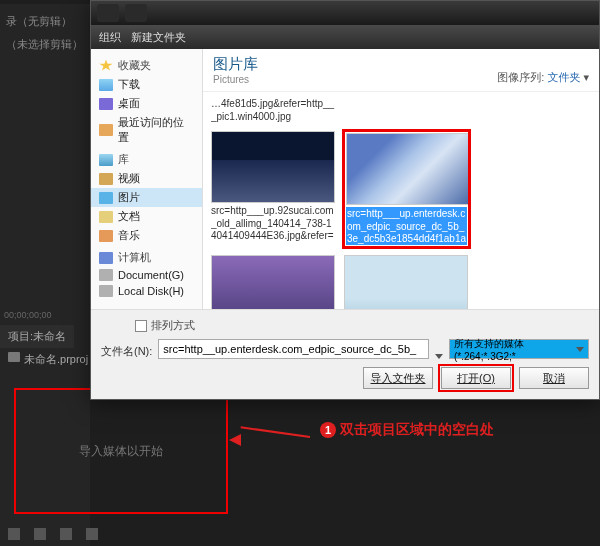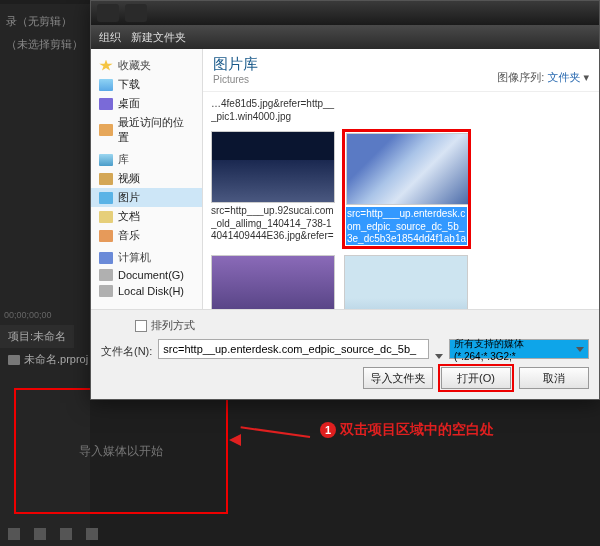--- a/index.html
+++ b/index.html
@@ -4,21 +4,21 @@
 <style>
 * { margin: 0; padding: 0; box-sizing: border-box; font-family: "Microsoft YaHei", Arial, sans-serif; }
 body { width: 600px; height: 546px; background: #1a1a1a; position: relative; overflow: hidden; font-size: 11px; }
 
 .editor-bg { position: absolute; inset: 0; background: #1e1e1e; }
 .editor-left { position: absolute; left: 0; top: 4px; width: 90px; height: 100%; background: #252525; color: #888; padding: 6px; }
 .editor-left .item { padding: 4px 0; font-size: 11px; }
 .timeline-label { position: absolute; left: 4px; top: 310px; color: #666; font-size: 9px; }
 .project-panel { position: absolute; left: 0; top: 325px; width: 100px; color: #aaa; font-size: 11px; }
 .project-tab { padding: 4px 8px; background: #2d2d2d; display: inline-block; }
-.project-row { padding: 4px 8px; display: flex; align-items: center; gap: 4px; }
+.project-row { padding: 4px 8px; display: flex; gap: 4px; }
 .folder-ico { width: 12px; height: 10px; background: #787878; border-radius: 1px; }
 
 .dropzone { position: absolute; left: 14px; top: 388px; width: 214px; height: 126px; border: 2px solid #e00; display: flex; align-items: center; justify-content: center; }
 .dropzone-text { color: #777; font-size: 12px; }
 
 .annotation { position: absolute; color: #e02020; font-weight: bold; display: flex; align-items: center; gap: 4px; }
 .anno-num { display: inline-flex; width: 16px; height: 16px; background: #e02020; color: #fff; border-radius: 50%; align-items: center; justify-content: center; font-size: 11px; }
 .anno1 { left: 320px; top: 421px; font-size: 14px; }
 .anno2 { left: 357px; top: 78px; font-size: 14px; }
 .anno3 { left: 407px; top: 324px; }
@@ -67,21 +67,21 @@
 .thumb.selected .tname { background: #3399ff; color: #fff; padding: 1px; }
 
 .dlg-bottom { border-top: 1px solid #ddd; background: #f0f0f0; padding: 6px 10px 10px; }
 .seq-row { display: flex; align-items: center; gap: 4px; padding: 2px 0 6px 34px; font-size: 11px; color: #444; }
 .chk { width: 12px; height: 12px; border: 1px solid #888; background: #fff; }
 .fn-row { display: flex; align-items: flex-end; gap: 6px; font-size: 11px; }
 .fn-label { color: #333; }
 .fn-input { flex: 1; height: 20px; border: 1px solid #aaa; background: #fff; padding: 0 4px; font-size: 11px; display: flex; align-items: center; overflow: hidden; white-space: nowrap; }
 .fn-filter { width: 140px; height: 20px; border: 1px solid #aaa; background: #0ea5e9; padding: 0 4px; font-size: 10px; display: flex; align-items: center; justify-content: space-between; }
 .btn-row { display: flex; justify-content: flex-end; gap: 8px; margin-top: 8px; }
-.btn { min-width: 70px; height: 22px; border: 1px solid #999; background: linear-gradient(#fdfdfd,#e4e4e4); display: flex; align-items: center; justify-content: center; font-size: 11px; color: #222; }
+.btn { min-width: 70px; height: 22px; border: 1px solid #999; background: linear-gradient(#fdfdfd,#e4e4e4); display: flex; align-items: center; justify-content: center; font-size: 11px; color: #222; text-decoration: underline; }
 .btn.primary { outline: 2px solid #e00; outline-offset: 1px; }
 .caret { width: 0; height: 0; border-left: 4px solid transparent; border-right: 4px solid transparent; border-top: 5px solid #555; }
 
 .preview-thumb { position: absolute; right: 0; top: 160px; width: 54px; height: 36px; background: linear-gradient(135deg,#5a7ac4,#aac4e8,#d8e4f4); border: 1px solid #444; }
 
 .bottom-icons { position: absolute; left: 8px; bottom: 6px; display: flex; gap: 14px; }
 .bi { width: 12px; height: 12px; background: #555; }
 </style>
 </head>
 <body>

